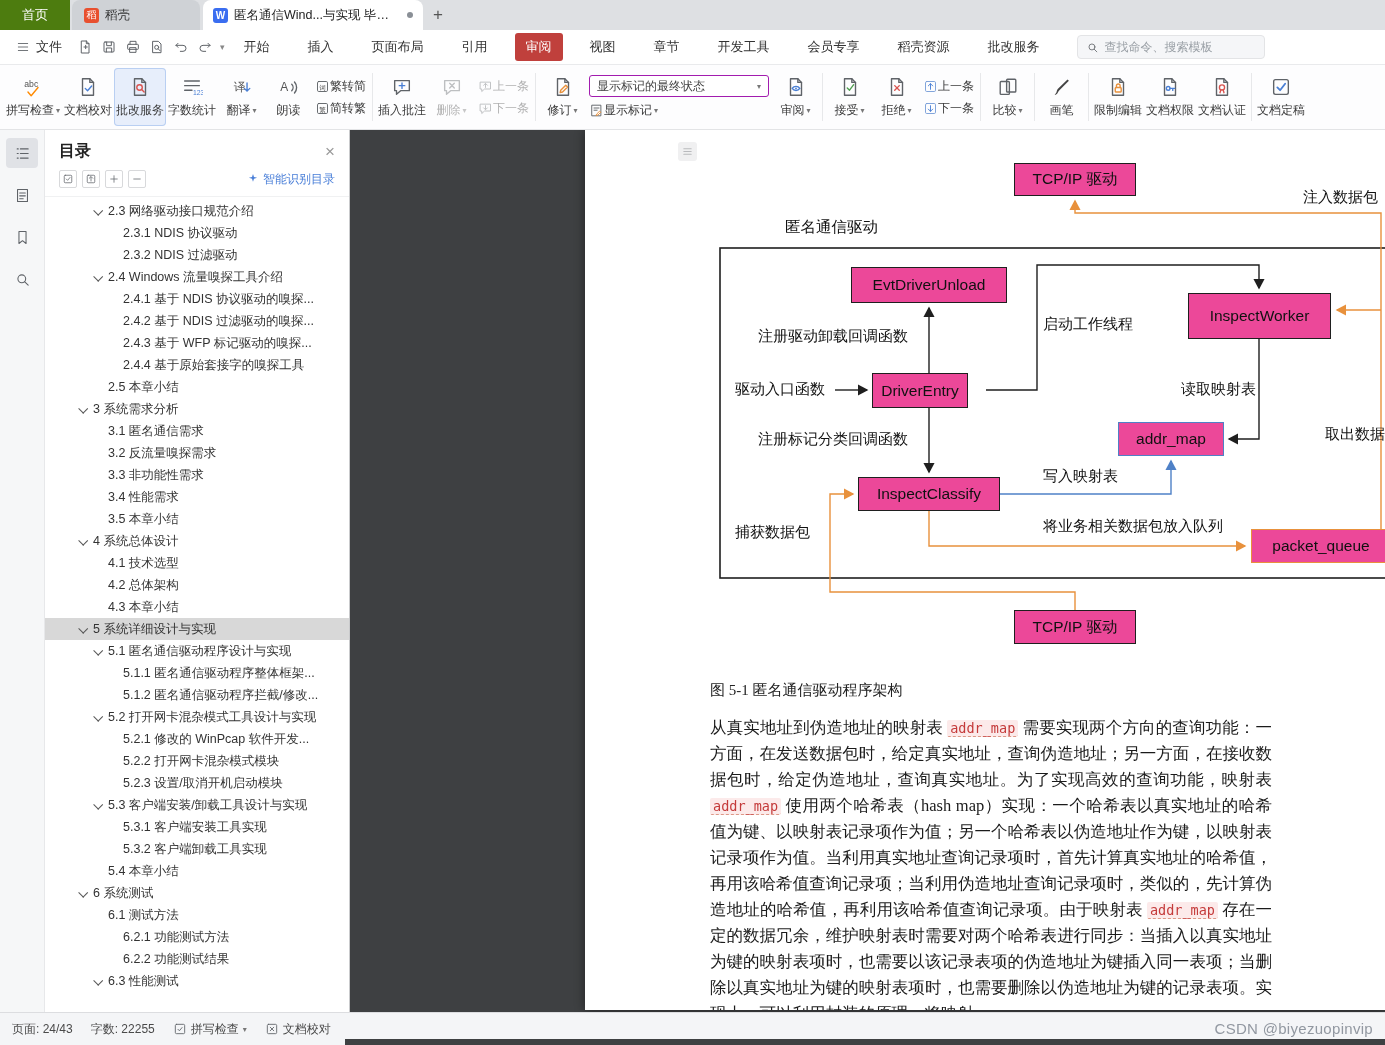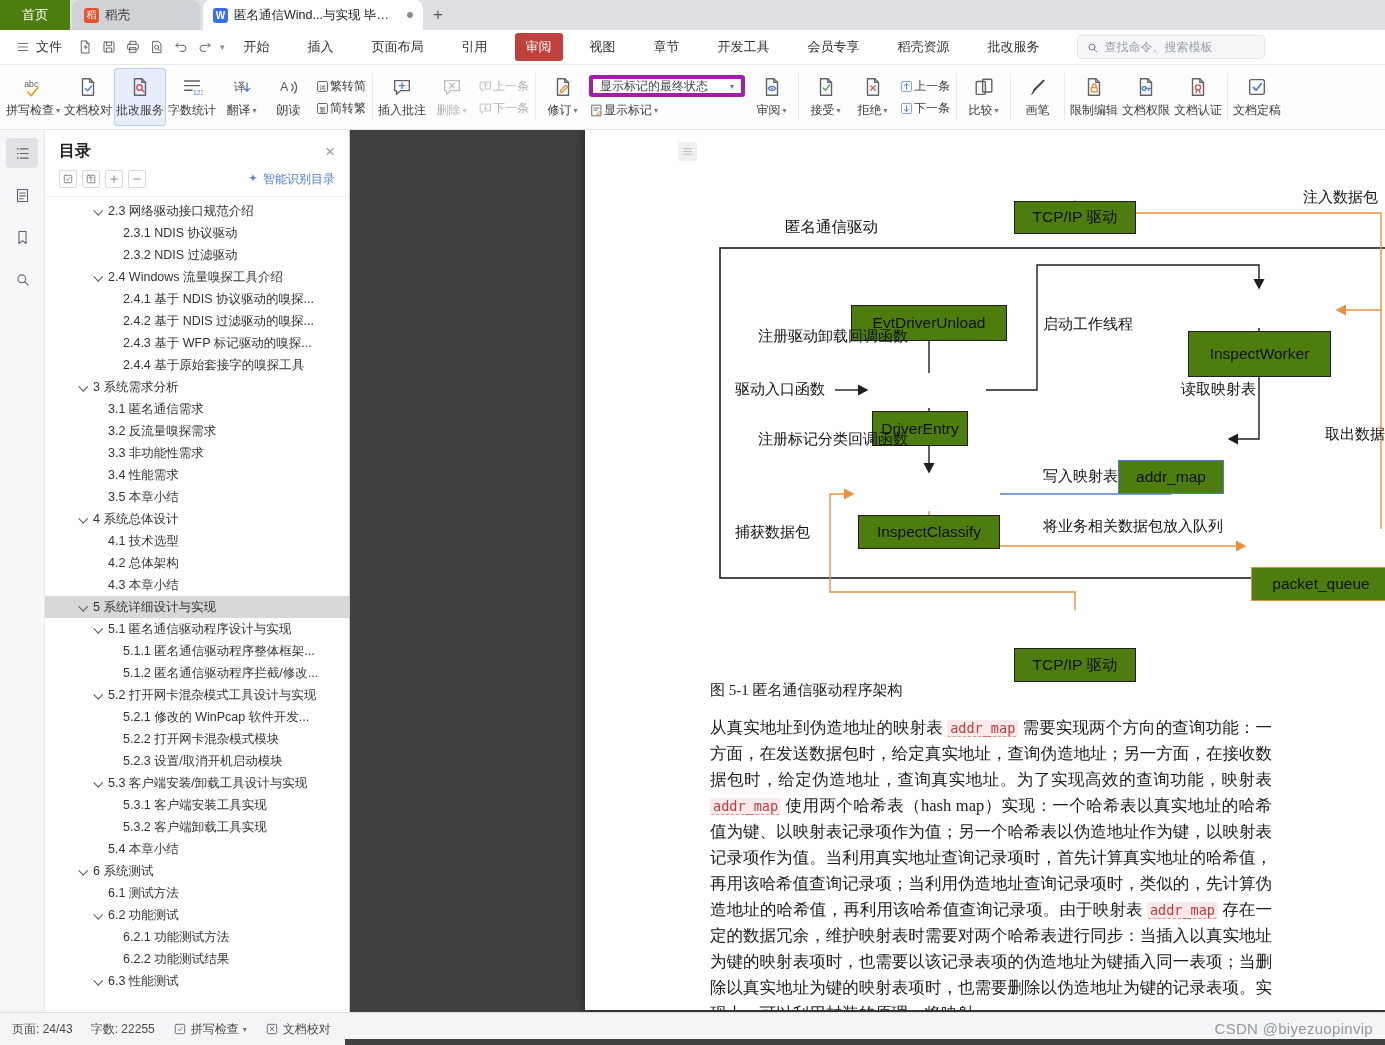--- a/index.html
+++ b/index.html
@@ -29,21 +29,21 @@
 
 #ribbon{position:absolute;top:65px;left:0;right:0;height:65px;background:#fdfdfe;border-bottom:1px solid #e3e4e6;display:flex;align-items:center;padding:0 4px;overflow:hidden;}
 .rbig{display:flex;flex-direction:column;align-items:center;justify-content:center;gap:4px;min-width:47px;height:58px;padding:2px;border-radius:4px;flex:none;}
 .rbig.sel{background:#e7eefb;box-shadow:inset 0 0 0 1px #b9cff2;}
 .dis{opacity:.4;}
 .lbl{display:flex;align-items:center;gap:2px;font-size:12px;color:#3a3a3a;white-space:nowrap;}
 .car{font-size:8px;color:#777;}
 .rstack{display:flex;flex-direction:column;justify-content:center;gap:5px;height:58px;flex:none;padding:0 3px;}
 .rrow{display:flex;align-items:center;gap:0;font-size:12px;color:#3a3a3a;white-space:nowrap;}
 .combostack{display:flex;flex-direction:column;justify-content:center;gap:5px;height:58px;flex:none;margin:0 3px;}
-.combo{width:156px;height:22px;border:4px solid #a21caf;border-radius:3px;background:#fff;display:flex;align-items:center;justify-content:space-between;padding:0 7px;font-size:12px;color:#444;white-space:nowrap;}
+.combo{width:180px;height:22px;border:1px solid #a21caf;border-radius:3px;background:#fff;display:flex;align-items:center;justify-content:space-between;padding:0 7px;font-size:12px;color:#444;white-space:nowrap;}
 .rsep{width:1px;height:48px;background:#e7e8ea;margin:0 3px;flex:none;}
 
 #sidestrip{position:absolute;left:0;top:130px;width:45px;bottom:33px;background:#f6f7f8;border-right:1px solid #e7e8ea;display:flex;flex-direction:column;align-items:center;padding-top:8px;gap:12px;}
 .sicon{width:32px;height:30px;display:flex;align-items:center;justify-content:center;border-radius:4px;}
 .sicon.sel{background:#e0e2e6;}
 #tocpanel{position:absolute;left:45px;top:130px;width:305px;bottom:33px;background:#fff;display:flex;flex-direction:column;border-right:1px solid #c9cacc;}
 .toc-head{display:flex;align-items:center;justify-content:space-between;padding:11px 14px 4px;}
 .toc-title{font-size:16px;font-weight:bold;color:#222;}
 .toc-close{font-size:17px;color:#999;line-height:1;}
 .toc-tools{display:flex;align-items:center;gap:5px;padding:4px 14px 8px;border-bottom:1px solid #f0f1f2;}
@@ -52,21 +52,21 @@
 .toc-list{flex:1;overflow:hidden;padding-top:3px;}
 .titem{height:22px;display:flex;align-items:center;font-size:12.5px;color:#333;white-space:nowrap;overflow:hidden;}
 .titem.sel{background:#d8d8d8;}
 .chev{width:7px;height:7px;border-right:1.4px solid #555;border-bottom:1.4px solid #555;transform:rotate(45deg) translateY(-1px);flex:none;margin-right:7px;}
 .chsp{width:14px;flex:none;}
 .l1{padding-left:34px;}.l2{padding-left:49px;}.l3{padding-left:64px;}
 
 #docarea{position:absolute;left:350px;top:130px;right:0;bottom:33px;background:#3e4042;overflow:hidden;}
 #page{position:absolute;left:235px;top:0;width:800px;height:880px;background:#fff;overflow:hidden;box-shadow:0 0 10px rgba(0,0,0,.45);}
 .corner-ic{position:absolute;left:93px;top:12px;width:19px;height:19px;background:#f0f0f1;border-radius:3px;display:flex;align-items:center;justify-content:center;}
-.fnode{position:absolute;background:#4d7c0f;border:1.6px solid #1f1f1f;display:flex;align-items:center;justify-content:center;font-size:15.5px;color:#111;z-index:2;white-space:nowrap;margin-top:38px;}
+.fnode{position:absolute;background:#ec4899;border:1.6px solid #1f1f1f;display:flex;align-items:center;justify-content:center;font-size:15.5px;color:#111;z-index:2;white-space:nowrap;}
 .fnode.blue{border-color:#4f81c7;}
 .fnode.orange{border-color:#e8913c;}
 .elabel{position:absolute;font-size:15px;color:#111;white-space:nowrap;z-index:2;}
 .outer-lb{position:absolute;font-size:15.5px;color:#111;z-index:2;white-space:nowrap;}
 .fig-caption{position:absolute;left:125px;top:551px;font-size:15px;color:#222;font-family:"Liberation Serif","DejaVu Serif",serif;}
 .para{position:absolute;left:125px;top:585px;width:562px;font-size:16.5px;line-height:26px;text-align:justify;color:#1b1b1b;font-family:"Liberation Serif","DejaVu Serif",serif;}
 .code{font-family:"DejaVu Sans Mono",monospace;font-size:13.5px;color:#c43a3a;background:#fceaea;padding:0 3px;border-radius:2px;border-bottom:1px dashed #dd9988;}
 
 #statusbar{position:absolute;left:0;bottom:0;right:0;height:33px;background:#f4f5f7;border-top:1px solid #dcdde0;display:flex;align-items:center;gap:18px;padding:0 12px;font-size:12px;color:#4a4a4a;}
 .sbadge{display:flex;align-items:center;gap:4px;white-space:nowrap;}
@@ -585,20 +585,24 @@
           <span>2.4.2 基于 NDIS 过滤驱动的嗅探...</span>
         </div>
         <div class="titem l3">
           <span class="chsp"></span>
           <span>2.4.3 基于 WFP 标记驱动的嗅探...</span>
         </div>
         <div class="titem l3">
           <span class="chsp"></span>
           <span>2.4.4 基于原始套接字的嗅探工具</span>
         </div>
+        <div class="titem l2">
+          <span class="chsp"></span>
+          <span>2.5 本章小结</span>
+        </div>
         <div class="titem l1">
           <span class="chev"></span>
           <span>3 系统需求分析</span>
         </div>
         <div class="titem l2">
           <span class="chsp"></span>
           <span>3.1 匿名通信需求</span>
         </div>
         <div class="titem l2">
           <span class="chsp"></span>
@@ -680,24 +684,20 @@
           <span class="chsp"></span>
           <span>5.4 本章小结</span>
         </div>
         <div class="titem l1">
           <span class="chev"></span>
           <span>6 系统测试</span>
         </div>
         <div class="titem l2">
           <span class="chsp"></span>
           <span>6.1 测试方法</span>
-        </div>
-        <div class="titem l2">
-          <span class="chev"></span>
-          <span>6.2 功能测试</span>
         </div>
         <div class="titem l3">
           <span class="chsp"></span>
           <span>6.2.1 功能测试方法</span>
         </div>
         <div class="titem l3">
           <span class="chsp"></span>
           <span>6.2.2 功能测试结果</span>
         </div>
         <div class="titem l2">

